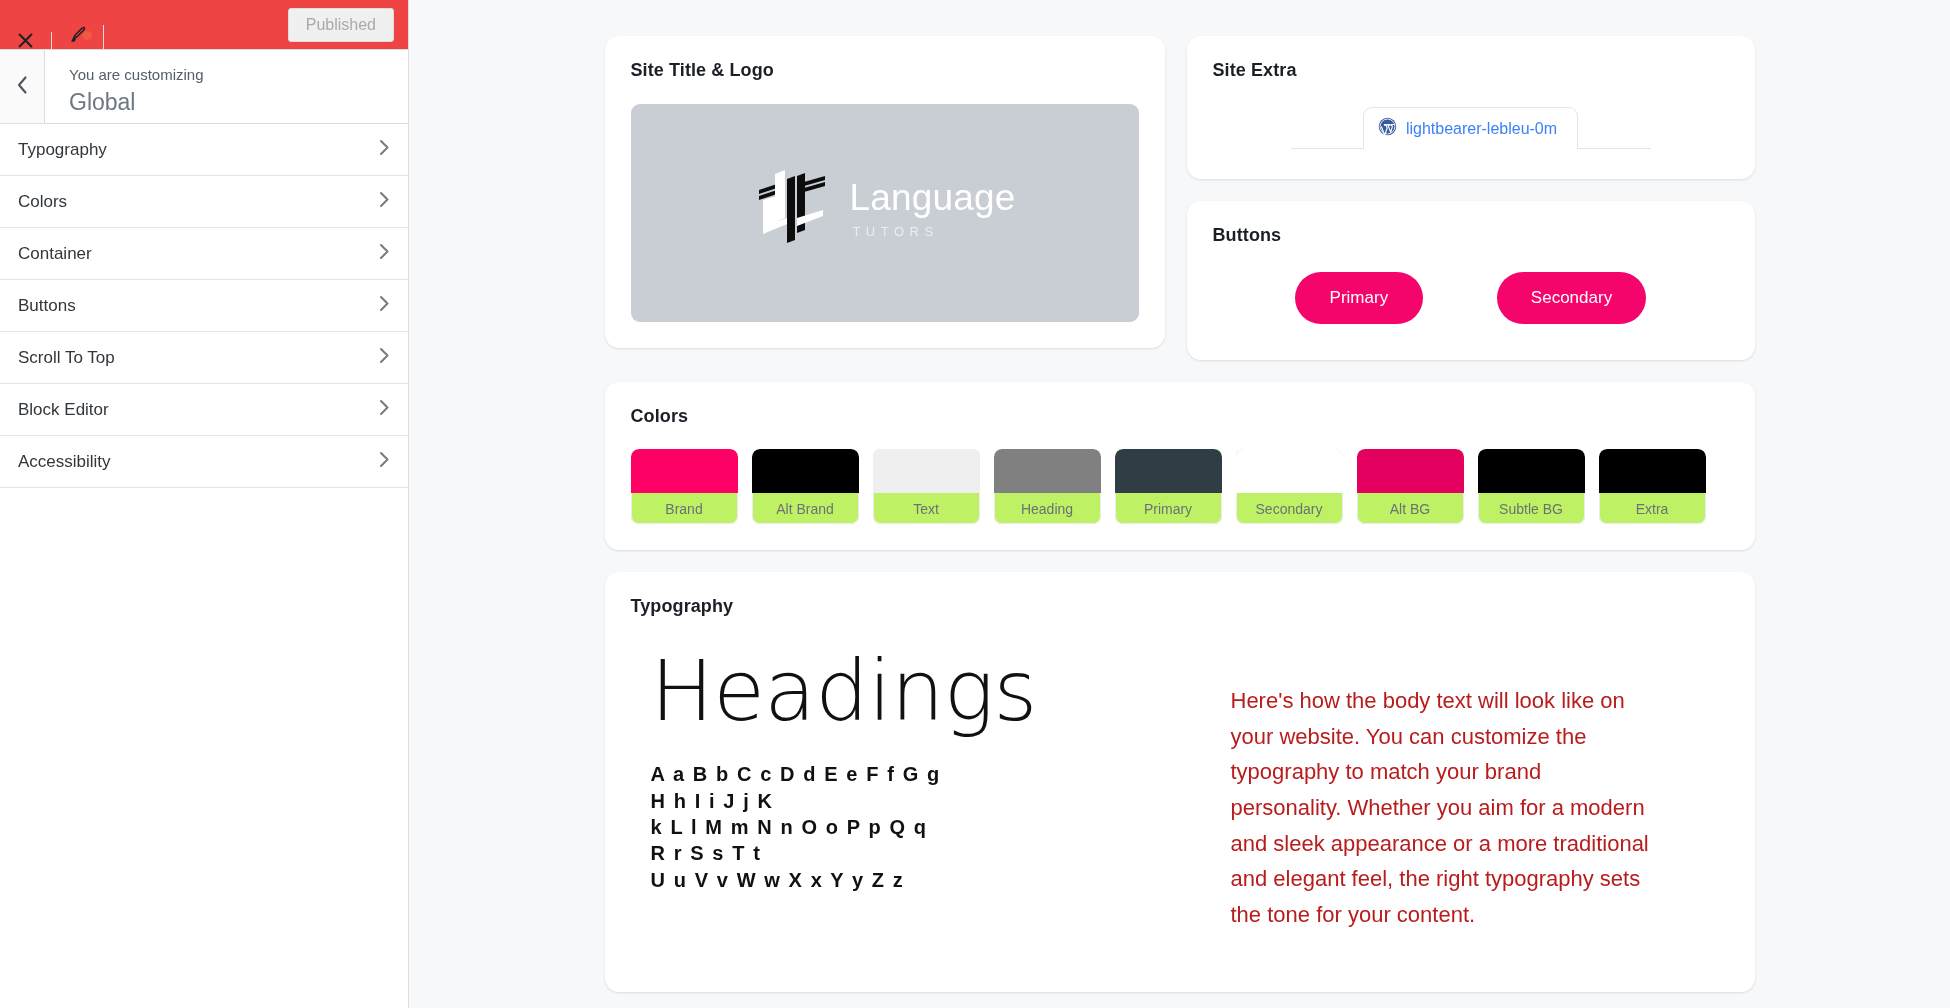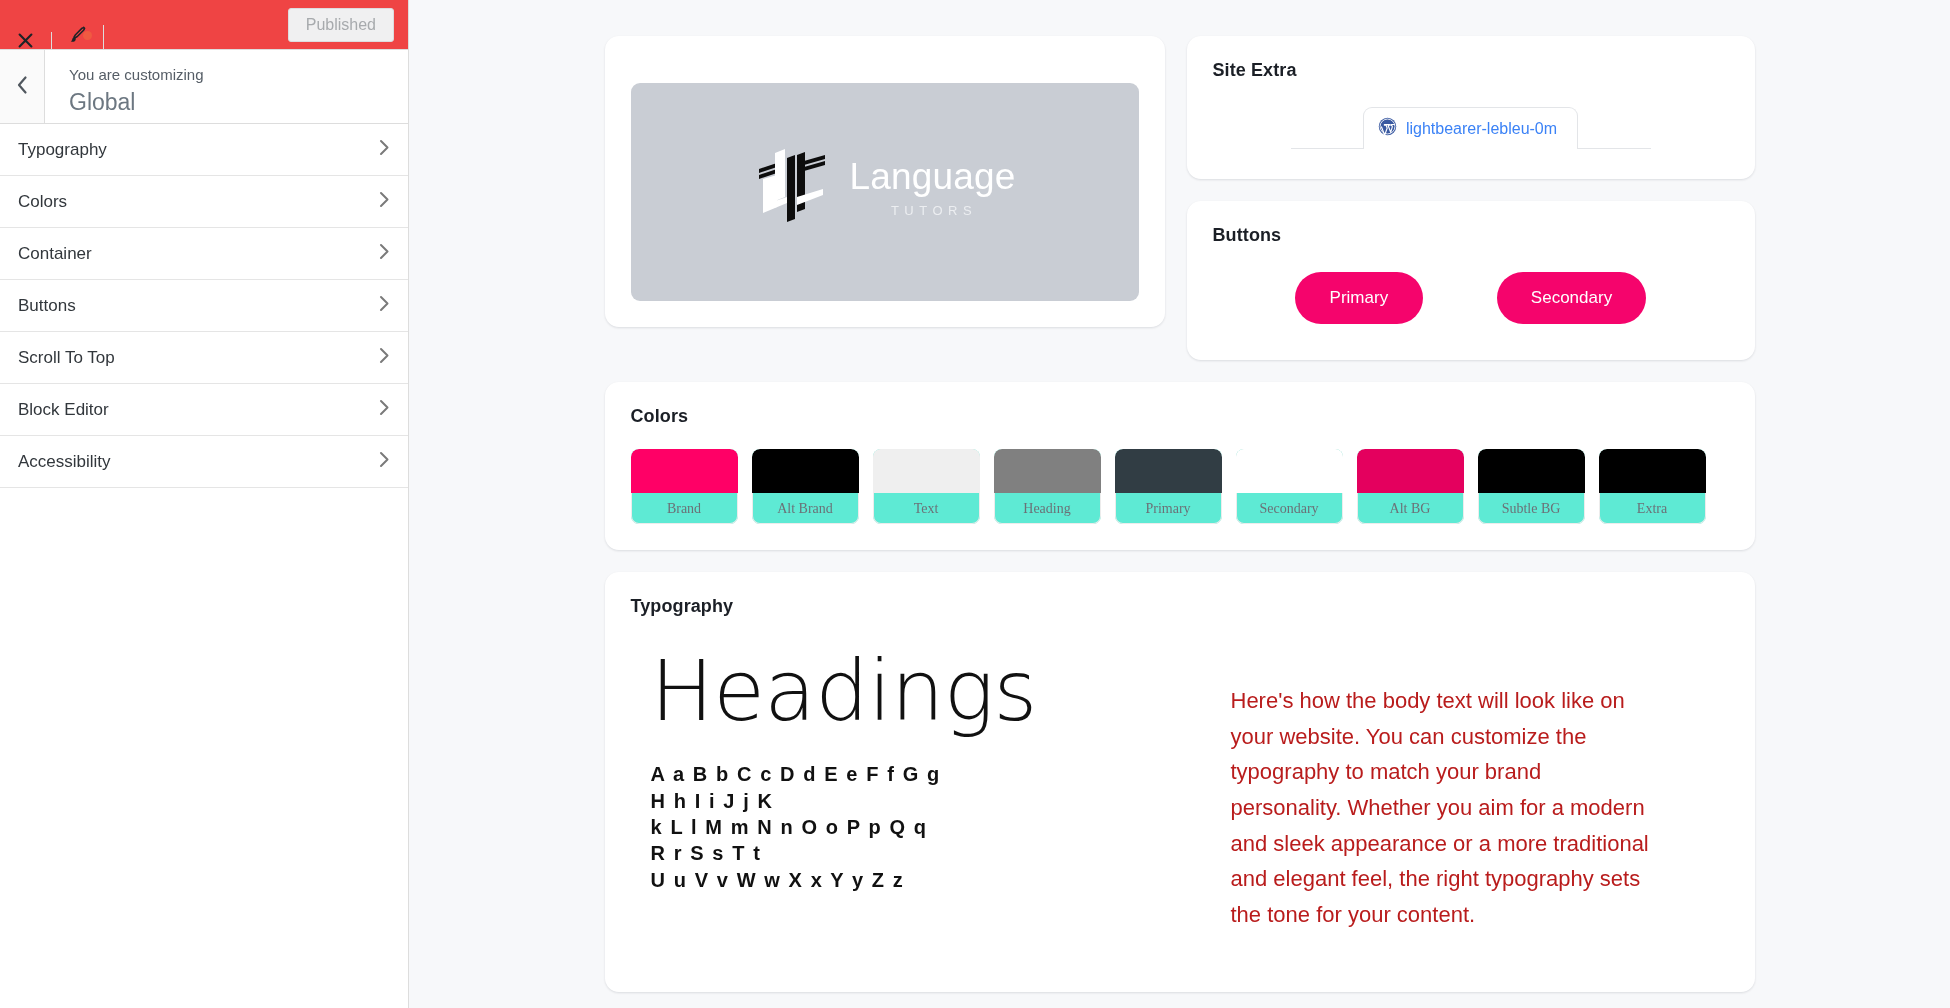--- a/index.html
+++ b/index.html
@@ -109,21 +109,21 @@
 
   
   .card-logo { width: 560px; padding: 24px 26px 26px 26px; }
   .logo-box {
     margin-top: 23px;
     height: 218px;
     background: #c9cdd4;
     border-radius: 9px;
     display: flex; align-items: center; justify-content: center;
   }
-  .logo-wrap { display: flex; align-items: center; gap: 4px; transform: translateY(-4px); text-align: center; }
+  .logo-wrap { display: flex; align-items: center; gap: 4px; transform: translateY(-4px); }
   .logo-text { margin-left: 14px; }
   .logo-word { font-size: 37px; color: #fff; font-weight: 400; line-height: 1; letter-spacing: .2px; }
   .logo-sub {
     font-size: 13px; color: #eceef1; letter-spacing: 5.5px;
     margin-top: 8px; font-weight: 500; padding-left: 3px;
   }
 
   
   .col-right { width: 568px; display: flex; flex-direction: column; gap: 22px; }
   .card-icon { padding: 24px 26px 30px 26px; }
@@ -159,24 +159,23 @@
     cursor: pointer;
     text-align: center;
   }
 
   
   .card-colors { margin-top: 22px; padding: 24px 26px 26px 26px; }
   .swatch-row { display: flex; gap: 14px; margin-top: 22px; }
   .swatch {
     width: 107px;
     border-radius: 8px;
-    background: #5eead4;
+    background: #bef264;
     box-shadow: 0 0 0 1px #ececec inset;
     overflow: hidden;
-    font-family: Liberation Serif, serif;
   }
   .swatch-chip { height: 44px; border-radius: 8px 8px 0 0; }
   .swatch-label {
     height: 31px;
     display: flex; align-items: center; justify-content: center;
     font-size: 14px; color: #6b7177;
   }
 
   
   .card-typo { margin-top: 22px; padding: 24px 26px 60px 26px; min-height: 360px; }
@@ -300,20 +299,21 @@
       <div class="sb-rest"></div>
     </nav>
   </aside>
 
   <main class="preview">
     <div class="pv-inner">
 
       <div class="row-top">
 
         <section class="card card-logo">
+          <div class="card-title">Site Title &amp; Logo</div>
           <div class="logo-box">
             <div class="logo-wrap">
               <span>
                 <svg width="78" height="82" viewBox="0 0 78 82" aria-hidden="true">
                   <g>
                     <path d="M6 24 L30 16 L30 20 L6 28 Z" fill="#0d0d0d"></path>
                     <path d="M6 30 L30 22 L30 26 L6 34 Z" fill="#0d0d0d"></path>
                     <path d="M34 13 L42 10 L42 74 L34 77 Z" fill="#0d0d0d"></path>
                     <path d="M44 10 L52 7 L52 64 L44 67 Z" fill="#0d0d0d"></path>
                     <path d="M44 18 L72 10 L72 14 L44 22 Z" fill="#0d0d0d"></path>

